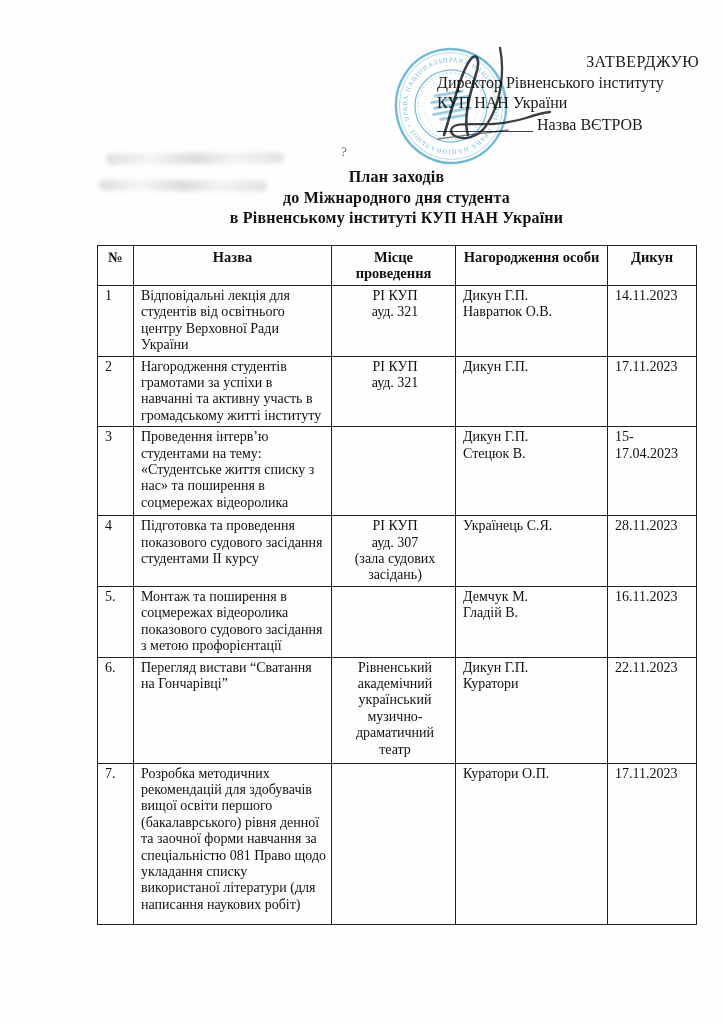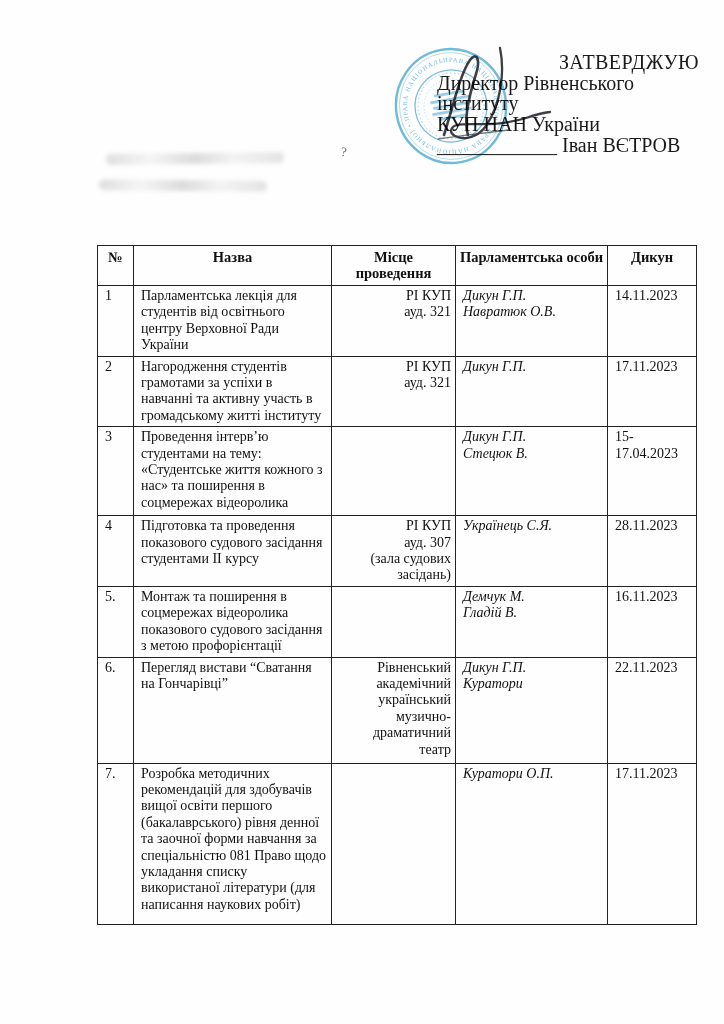--- a/index.html
+++ b/index.html
@@ -7,21 +7,21 @@
     width:724px;height:1024px;position:relative;overflow:hidden;
     background:#fefefe;
     font-family:"Liberation Serif", serif;
     color:#141414;
   }
   .page{position:absolute;inset:0;}
 
   
   .approval{
     position:absolute;left:437px;top:52px;width:262px;
-    font-size:20px;line-height:20.5px;color:#1a1a1a;
+    font-size:16px;line-height:20.5px;color:#1a1a1a;
   }
   .approval .l1{text-align:right;letter-spacing:.4px;}
   .approval .l4{margin-top:1px;}
   .approval .sig-underline{letter-spacing:0;}
 
   
   .stamp{
     position:absolute;left:392px;top:44px;width:118px;height:124px;
     mix-blend-mode:multiply;transform:rotate(-10deg);opacity:.92;
   }
@@ -62,37 +62,37 @@
     border:1px solid #222;vertical-align:top;
     font-size:14px;line-height:16.4px;color:#101010;
     padding:2px 4px 2px 7px;overflow:hidden;
   }
   .doc-table th{
     font-weight:bold;text-align:center;font-size:14.5px;
     padding:3px 2px 2px 2px;white-space:pre-line;
   }
   .cell-num{padding-left:8px;}
   .cell-name{padding-left:8px;padding-right:4px;}
-  .cell-place{text-align:right;white-space:pre-line;padding-left:3px;padding-right:3px;}
-  .cell-resp{white-space:pre-line;font-style:italic;}
+  .cell-place{text-align:center;white-space:pre-line;padding-left:3px;padding-right:3px;}
+  .cell-resp{white-space:pre-line;}
   .cell-date{white-space:pre-line;padding-left:6px;}
   tr.hrow{height:40px;}
   tr.r1{height:67px;} tr.r2{height:67px;} tr.r3{height:89px;}
   tr.r4{height:67px;} tr.r5{height:70px;} tr.r6{height:106px;} tr.r7{height:161px;}
 </style>
 </head>
 <body>
 
 <div class="page">
 
   <div class="approval">
     <div class="l1">ЗАТВЕРДЖУЮ</div>
     <div class="l2">Директор Рівненського інституту</div>
     <div class="l3">КУП НАН України</div>
-    <div class="l4"><span class="sig-underline">____________</span> <span>Іван ВЄТРОВ</span></div>
+    <div class="l4"><span class="sig-underline">____________</span> <span>Назва ВЄТРОВ</span></div>
   </div>
 
   <div class="stamp">
     <svg width="118" height="124" viewBox="0 0 118 124">
       <defs>
         <filter id="blur1">
             <feGaussianBlur stdDeviation="0.7"></feGaussianBlur>
           </filter>
         <path id="rimpath" d="M 59,18 a 44,44 0 1,1 -0.01,0" fill="none"></path>
       </defs>
@@ -123,58 +123,63 @@
         <path stroke-width="2.3" d="M 92 10 C 97 34, 93 66, 78 88 C 70 99, 57 103, 47 98 C 41 95, 42 89, 49 87 C 60 84, 86 90, 118 80 C 127 77, 134 75, 142 74"></path>
         <path stroke-width="1.4" d="M 30 101 C 55 97, 80 95, 100 92" opacity=".7"></path>
       </g>
     </svg>
   </div>
 
   <div class="smudge s1"></div>
   <div class="smudge s2"></div>
   <div class="artifact">?</div>
 
+  <div class="title">
+    <div>План заходів</div>
+    <div>до Міжнародного дня студента</div>
+    <div>в Рівненському інституті КУП НАН України</div>
+  </div>
 
   <table class="doc-table">
     <colgroup>
       <col style="width:36px">
         <col style="width:198px">
         <col style="width:124px">
         <col style="width:152px">
         <col style="width:89px">
     </colgroup>
     <tbody>
         <tr class="hrow">
       <th>№</th>
       <th>Назва</th>
       <th>Місце
 проведення</th>
-      <th>Парламентська особи</th>
+      <th>Нагородження особи</th>
       <th>Дикун</th>
     </tr>
     <tr class="r1">
       <td class="cell-num">1</td>
-      <td class="cell-name">Парламентська лекція для студентів від освітнього центру Верховної Ради України</td>
+      <td class="cell-name">Відповідальні лекція для студентів від освітнього центру Верховної Ради України</td>
       <td class="cell-place">РІ КУП
 ауд. 321</td>
       <td class="cell-resp">Дикун Г.П.
 Навратюк О.В.</td>
       <td class="cell-date">14.11.2023</td>
     </tr>
     <tr class="r2">
       <td class="cell-num">2</td>
       <td class="cell-name">Нагородження студентів грамотами за успіхи в навчанні та активну участь в громадському житті інституту</td>
       <td class="cell-place">РІ КУП
 ауд. 321</td>
       <td class="cell-resp">Дикун Г.П.</td>
       <td class="cell-date">17.11.2023</td>
     </tr>
     <tr class="r3">
       <td class="cell-num">3</td>
-      <td class="cell-name">Проведення інтерв’ю студентами на тему: «Студентське життя кожного з нас» та поширення в соцмережах відеоролика</td>
+      <td class="cell-name">Проведення інтерв’ю студентами на тему: «Студентське життя списку з нас» та поширення в соцмережах відеоролика</td>
       <td class="cell-place"></td>
       <td class="cell-resp">Дикун Г.П.
 Стецюк В.</td>
       <td class="cell-date">15-
 17.04.2023</td>
     </tr>
     <tr class="r4">
       <td class="cell-num">4</td>
       <td class="cell-name">Підготовка та проведення показового судового засідання студентами ІІ курсу</td>
       <td class="cell-place">РІ КУП

